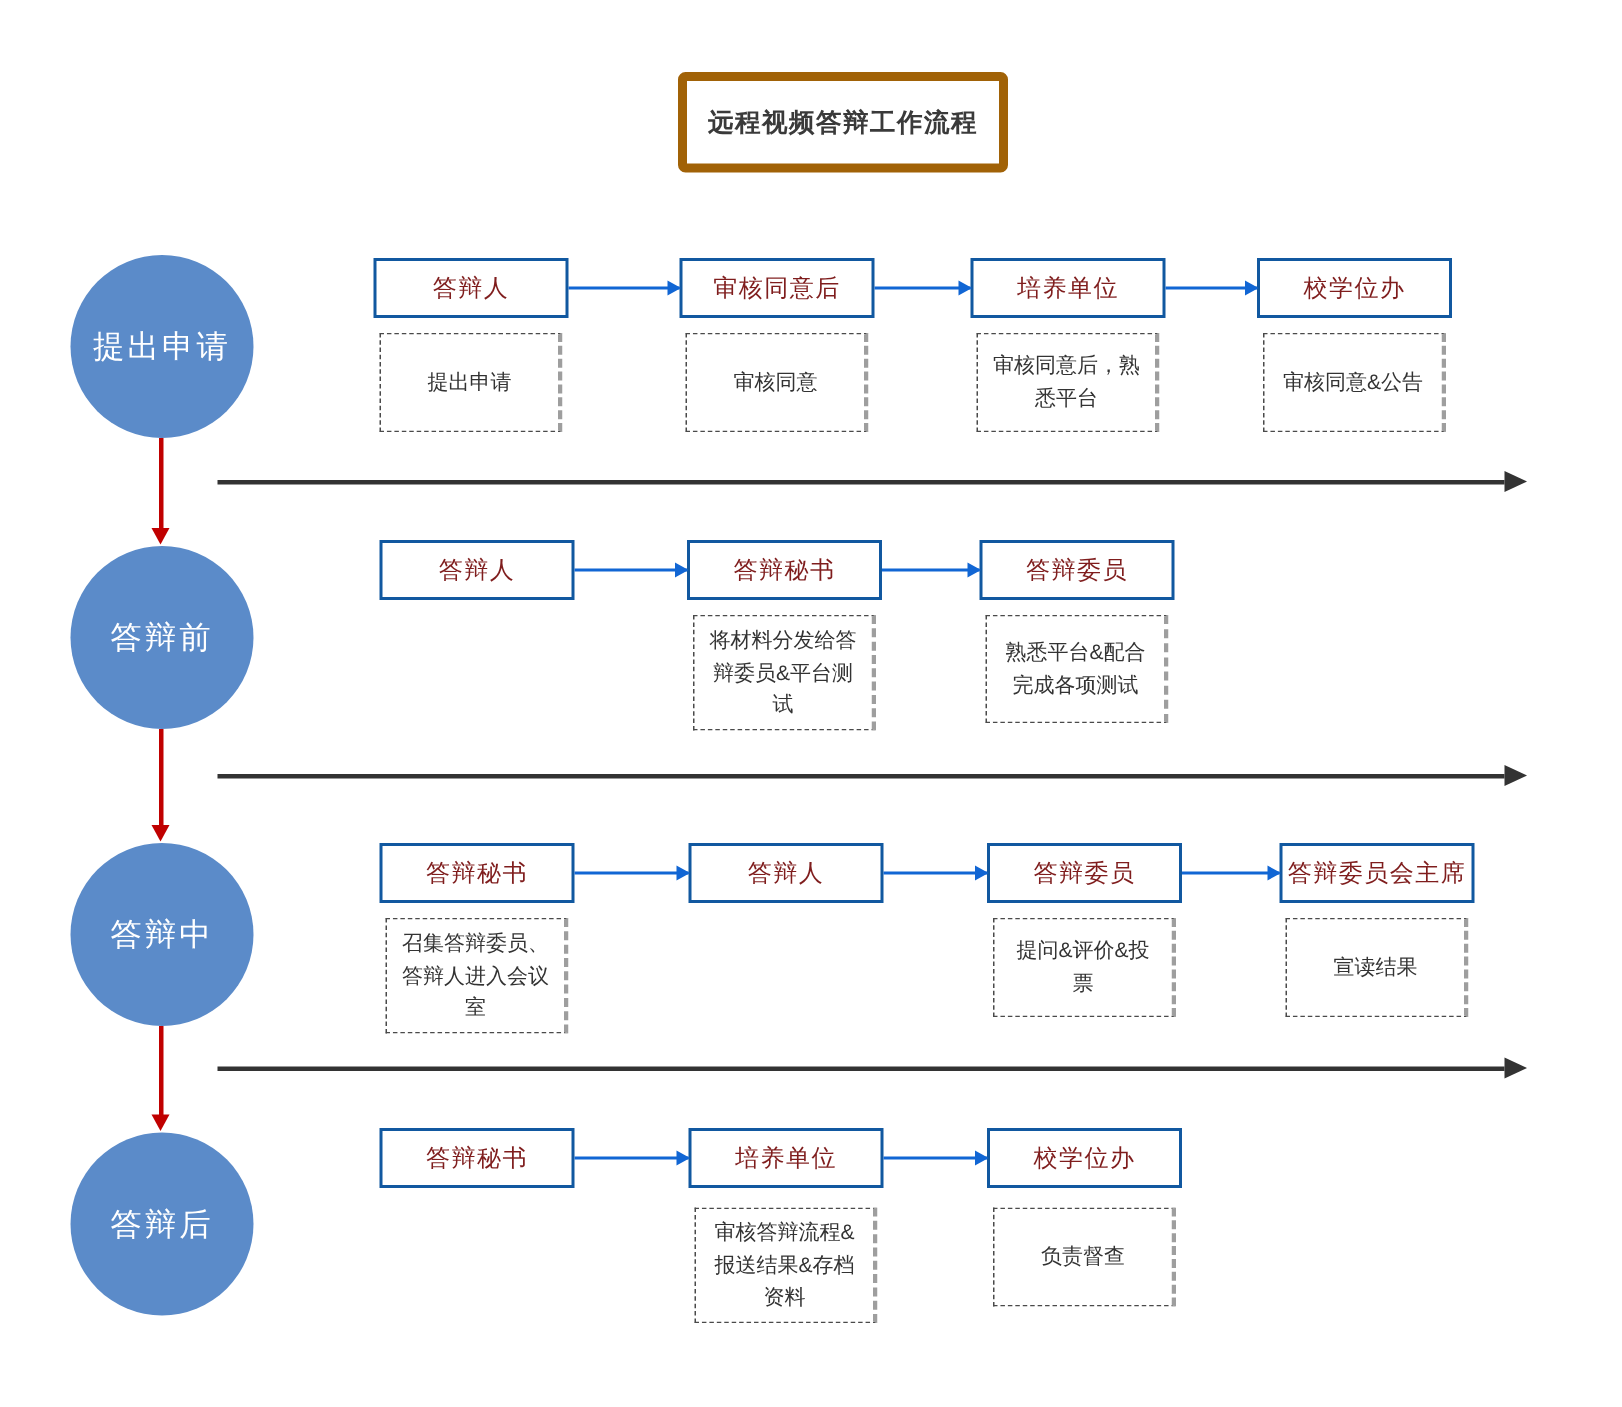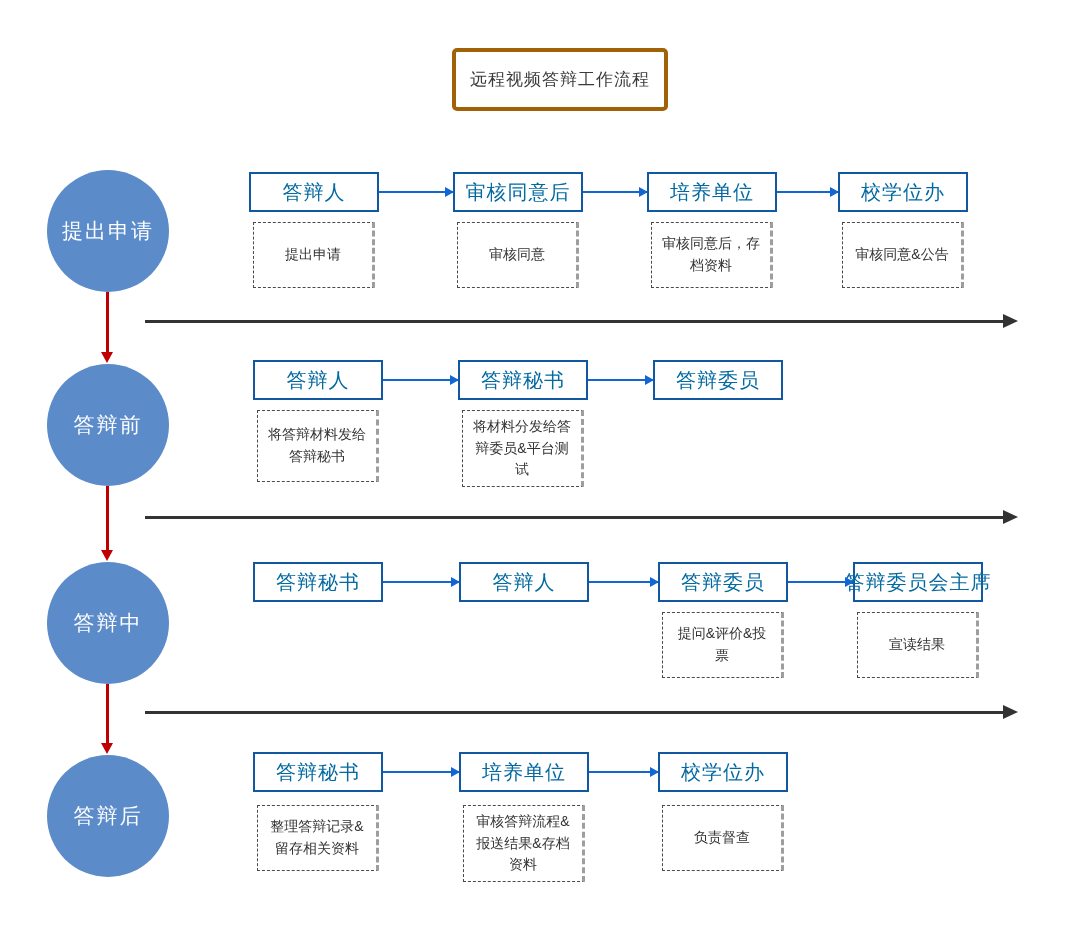--- a/index.html
+++ b/index.html
@@ -6,23 +6,23 @@
   #canvas{
     position:relative;
     width:1081px;height:938px;
     background:#ffffff;
     font-family:"Liberation Sans","DejaVu Sans",sans-serif;
     overflow:hidden;
   }
   
   .title-box{
     position:absolute;left:452px;top:48px;width:208px;height:55px;
-    border:4px solid #a16207;border-radius:5px;background:#fff;
+    border:6px solid #a16207;border-radius:5px;background:#fff;
     display:flex;align-items:center;justify-content:center;
-    font-size:17px;font-weight:normal;color:#3a3a3a;letter-spacing:1px;
+    font-size:17px;font-weight:bold;color:#3a3a3a;letter-spacing:1px;
   }
   
   .phase{
     position:absolute;left:47px;width:122px;height:122px;border-radius:50%;
     background:#5b8bc9;color:#ffffff;
     display:flex;align-items:center;justify-content:center;
     font-size:21px;letter-spacing:2px;
   }
   
   .vred{position:absolute;left:106px;width:3px;background:#c00000;}
@@ -36,21 +36,21 @@
   .sep::after{
     content:"";position:absolute;right:-15px;top:-9px;
     border-top:7px solid transparent;border-bottom:7px solid transparent;
     border-left:15px solid #333333;
   }
   
   .node{position:absolute;width:130px;}
   .role{
     box-sizing:border-box;height:40px;border:2px solid #1158a0;background:#fff;
     display:flex;align-items:center;justify-content:center;
-    color:#0369a1;font-size:20px;letter-spacing:1px;white-space:nowrap;
+    color:#7f1d1d;font-size:16px;letter-spacing:1px;white-space:nowrap;
   }
   .task{
     box-sizing:border-box;margin:10px 4px 0 4px;padding:5px 8px;
     border:1px dashed #4a4a4a;border-right:3px dashed #9e9e9e;
     display:flex;align-items:center;justify-content:center;text-align:center;
     color:#333333;font-size:14px;line-height:1.55;background:#fff;
   }
   
   .barrow{position:absolute;height:0;border-top:2px solid #1166d4;}
   .barrow::after{
@@ -92,65 +92,65 @@
   <div class="node" style="left:249px;top:172px;">
     <div class="role">答辩人</div>
     <div class="task" style="min-height:66px;">提出申请</div>
   </div>
   <div class="node" style="left:453px;top:172px;">
     <div class="role">审核同意后</div>
     <div class="task" style="min-height:66px;">审核同意</div>
   </div>
   <div class="node" style="left:647px;top:172px;">
     <div class="role">培养单位</div>
-    <div class="task" style="min-height:66px;">审核同意后，存档资料</div>
+    <div class="task" style="min-height:66px;">审核同意后，熟悉平台</div>
   </div>
   <div class="node" style="left:838px;top:172px;">
     <div class="role">校学位办</div>
     <div class="task" style="min-height:66px;">审核同意&amp;公告</div>
   </div>
   <div class="barrow" style="left:379px;top:191px;width:74px;"></div>
   <div class="barrow" style="left:583px;top:191px;width:64px;"></div>
   <div class="barrow" style="left:777px;top:191px;width:61px;"></div>
 
   <div class="node" style="left:253px;top:360px;">
     <div class="role">答辩人</div>
-    <div class="task" style="min-height:72px;">将答辩材料发给答辩秘书</div>
   </div>
   <div class="node" style="left:458px;top:360px;">
     <div class="role">答辩秘书</div>
     <div class="task" style="min-height:72px;">将材料分发给答辩委员&amp;平台测试</div>
   </div>
   <div class="node" style="left:653px;top:360px;">
     <div class="role">答辩委员</div>
+    <div class="task" style="min-height:72px;">熟悉平台&amp;配合完成各项测试</div>
   </div>
   <div class="barrow" style="left:383px;top:379px;width:75px;"></div>
   <div class="barrow" style="left:588px;top:379px;width:65px;"></div>
 
   <div class="node" style="left:253px;top:562px;">
     <div class="role">答辩秘书</div>
+    <div class="task" style="min-height:66px;">召集答辩委员、答辩人进入会议室</div>
   </div>
   <div class="node" style="left:459px;top:562px;">
     <div class="role">答辩人</div>
   </div>
   <div class="node" style="left:658px;top:562px;">
     <div class="role">答辩委员</div>
     <div class="task" style="min-height:66px;">提问&amp;评价&amp;投票</div>
   </div>
   <div class="node" style="left:853px;top:562px;">
     <div class="role">答辩委员会主席</div>
     <div class="task" style="min-height:66px;">宣读结果</div>
   </div>
   <div class="barrow" style="left:383px;top:581px;width:76px;"></div>
   <div class="barrow" style="left:589px;top:581px;width:69px;"></div>
   <div class="barrow" style="left:788px;top:581px;width:65px;"></div>
 
   <div class="node" style="left:253px;top:752px;">
     <div class="role">答辩秘书</div>
-    <div class="task" style="min-height:66px;margin-top:13px;">整理答辩记录&amp;留存相关资料</div>
   </div>
   <div class="node" style="left:459px;top:752px;">
     <div class="role">培养单位</div>
     <div class="task" style="min-height:66px;margin-top:13px;">审核答辩流程&amp;报送结果&amp;存档资料</div>
   </div>
   <div class="node" style="left:658px;top:752px;">
     <div class="role">校学位办</div>
     <div class="task" style="min-height:66px;margin-top:13px;">负责督查</div>
   </div>
   <div class="barrow" style="left:383px;top:771px;width:76px;"></div>

